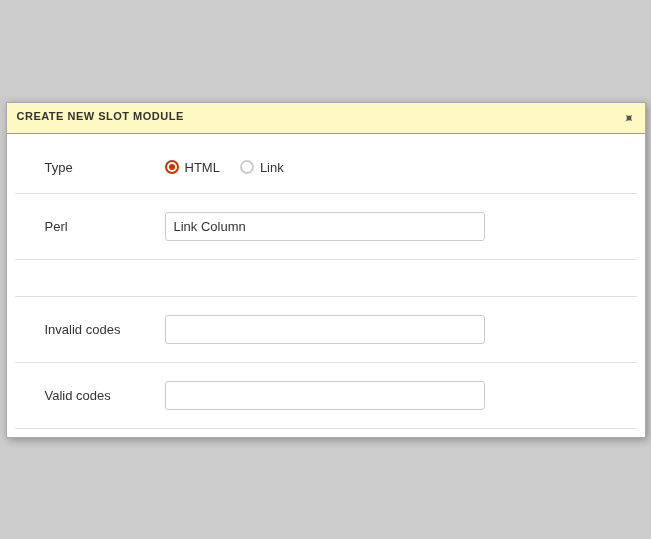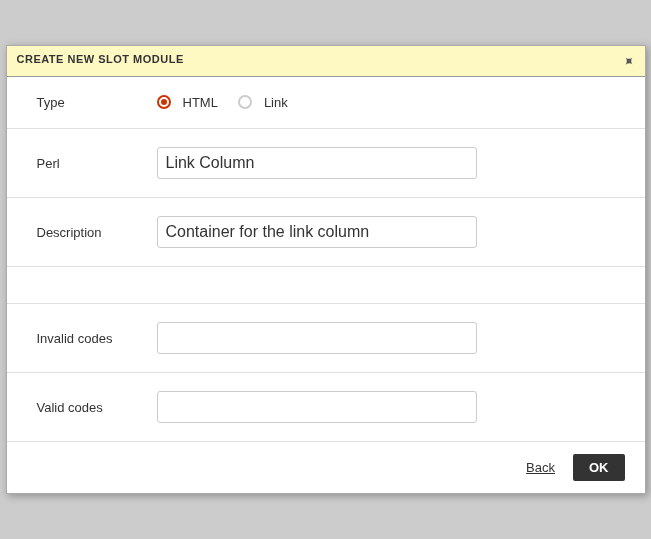--- a/index.html
+++ b/index.html
@@ -45,21 +45,21 @@
 
     .dialog-pin {
       font-size: 14px;
       color: #555;
       cursor: pointer;
       transform: rotate(45deg);
       display: inline-block;
     }
 
     .dialog-body {
-      padding: 0;
+      padding: 8px;
     }
 
     .form-row {
       display: flex;
       align-items: center;
       padding: 18px 30px;
       border-bottom: 1px solid #e0e0e0;
     }
 
     .form-label {
@@ -73,35 +73,35 @@
     .form-control-area {
       flex: 1;
     }
 
     .form-input {
       width: 100%;
       max-width: 320px;
       padding: 6px 8px;
       border: 1px solid #ccc;
       border-radius: 3px;
-      font-size: 16px;
+      font-size: 13px;
       color: #333;
       outline: none;
     }
 
     .radio-group {
       display: flex;
       align-items: center;
       gap: 20px;
     }
 
     .radio-option {
       display: flex;
-      align-items: flex-start;
-      gap: 12px;
+      align-items: center;
+      gap: 6px;
       cursor: pointer;
     }
 
     .radio-option input[type="radio"] {
       appearance: none;
       width: 14px;
       height: 14px;
       border: 2px solid #ccc;
       border-radius: 50%;
       position: relative;
@@ -187,43 +187,33 @@
       </div>
     </div>
 
     <div class="form-row">
       <div class="form-label">Perl</div>
       <div class="form-control-area">
         <input type="text" class="form-input" value="Link Column" style="">
       </div>
     </div>
 
-    <div class="form-row">
-      <div class="form-label">Description</div>
-      <div class="form-control-area">
-        <input type="text" class="form-input" value="Container for the link column" style="">
-      </div>
-    </div>
 
     <div class="form-row">
     </div>
 
     <div class="form-row">
       <div class="form-label">Invalid codes</div>
       <div class="form-control-area">
         <input type="text" class="form-input" style="">
       </div>
     </div>
 
     <div class="form-row">
       <div class="form-label">Valid codes</div>
       <div class="form-control-area">
         <input type="text" class="form-input" style="">
       </div>
     </div>
 
   </div>
 
-  <div class="dialog-footer">
-    <button class="btn-back">Back</button>
-    <button class="btn-ok">OK</button>
-  </div>
 </div>
 
 </body></html>

